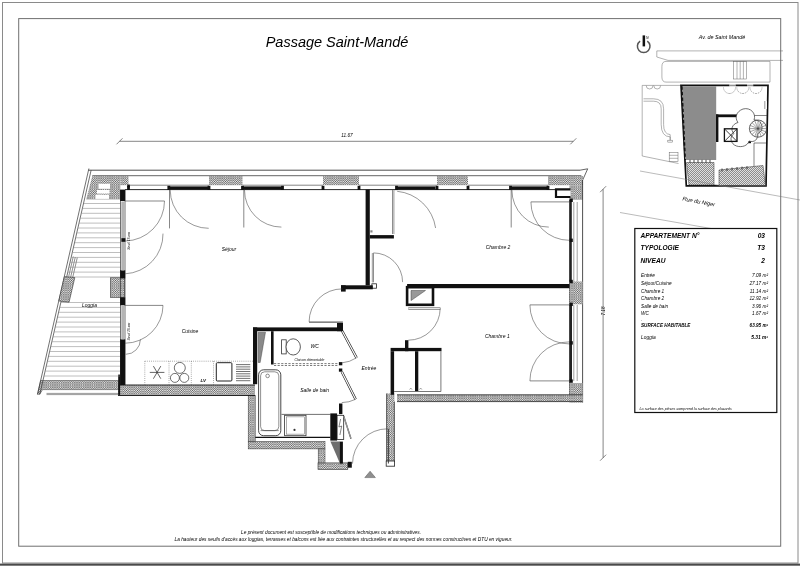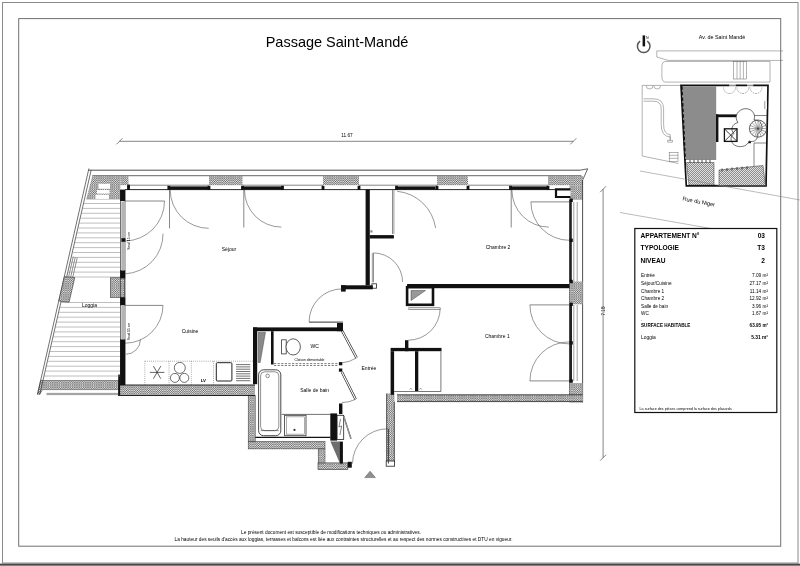--- a/index.html
+++ b/index.html
@@ -1,17 +1,17 @@
 <!DOCTYPE html>
 <html><head>
 <meta charset="utf-8">
 <style>
   html,body{margin:0;padding:0;background:#fff;}
   #page{position:relative;width:800px;height:566px;background:#fff;overflow:hidden;
-        font-family:"Liberation Sans", sans-serif;}
+        font-family:"Liberation Sans", sans-serif;font-style:italic;}
   svg{position:absolute;left:0;top:0;}
   text{font-family:"Liberation Sans", sans-serif;fill:#000;}
 </style>
 </head>
 <body>
 <div id="page">
 <svg width="800" height="566" viewBox="0 0 800 566">
 <defs>
 
   <pattern id="xh" width="2.2" height="2.2" patternUnits="userSpaceOnUse">

